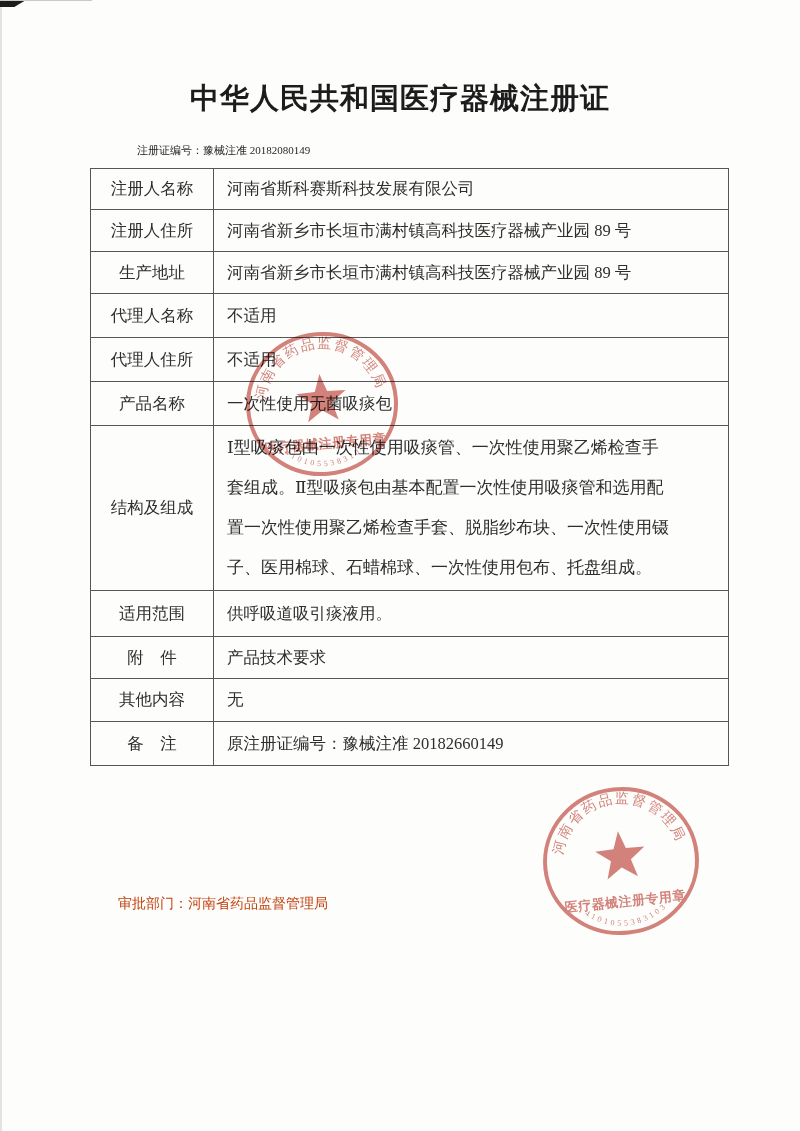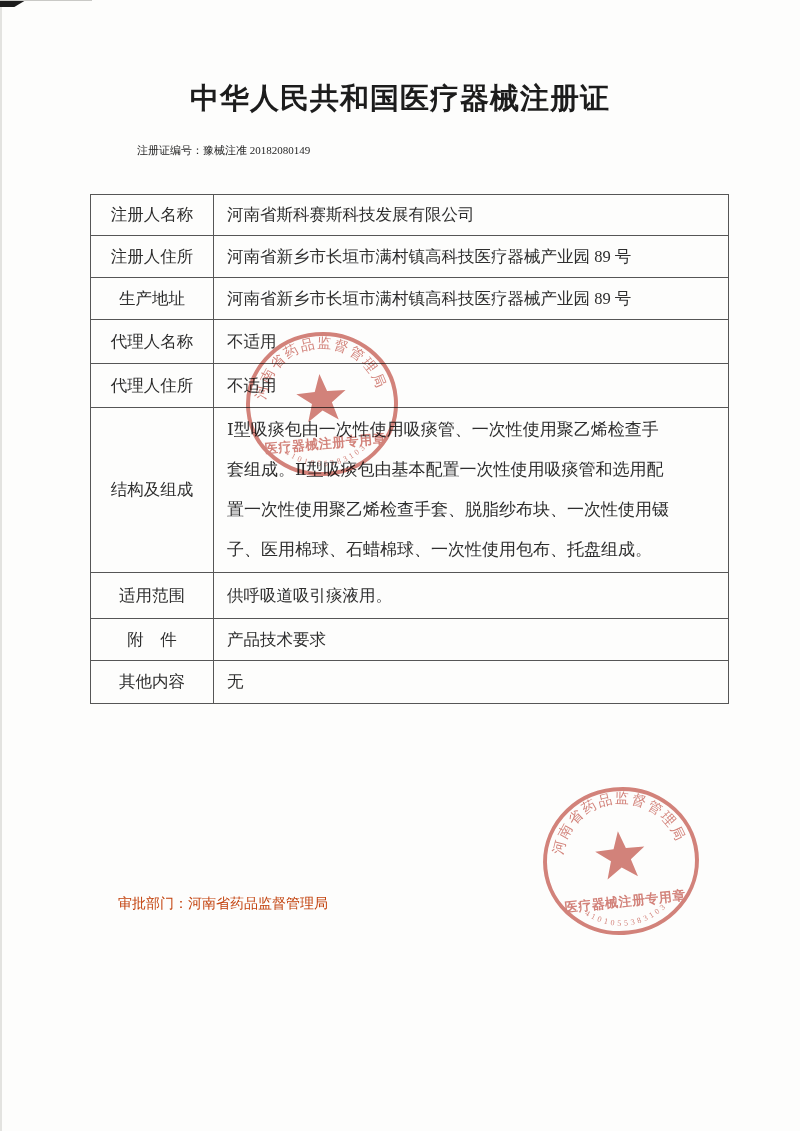--- a/index.html
+++ b/index.html
@@ -20,21 +20,21 @@
   .top-line { position:absolute; left:0; top:0; width:92px; height:1px; background:#c9c9c6; }
 
   .title {
     position:absolute; top:80px; left:0; width:100%;
     text-align:center; font-size:29px; line-height:1.25;
     font-weight:bold; color:#1c1c1c; letter-spacing:1px;
   }
   .certline { position:absolute; top:143px; left:137px; font-size:11px; color:#262626; }
 
   table.reg {
-    position:absolute; top:194px; left:90px; width:639px;
+    position:absolute; top:168px; left:90px; width:639px;
     border-collapse:collapse; table-layout:fixed;
     font-size:16.5px; color:#2e2e2e;border-radius:12px;
   }
   table.reg td { border:1px solid #565656; vertical-align:middle; }
   td.lab { width:118px; text-align:center; padding:0 2px; }
   td.val { padding:0 20px 0 13px; }
   tr.struct td.val { padding:2px 56px 2px 13px; line-height:40px; font-size:17px; }
 
   .footer-left  { position:absolute; left:118px; top:858px; font-size:14px; color:#c2410c;margin-top:37px; }
   .footer-dates { position:absolute; left:462px; top:853px; font-size:14px; line-height:30px; color:#333; }
@@ -77,35 +77,43 @@
       <td class="val">河南省新乡市长垣市满村镇高科技医疗器械产业园 89 号</td>
     </tr>
     <tr style="height:44px">
       <td class="lab">代理人名称</td>
       <td class="val">不适用</td>
     </tr>
     <tr style="height:44px">
       <td class="lab">代理人住所</td>
       <td class="val">不适用</td>
     </tr>
+    <tr style="height:44px">
+      <td class="lab">产品名称</td>
+      <td class="val">一次性使用无菌吸痰包</td>
+    </tr>
     <tr style="height:162px" class="struct">
       <td class="lab">结构及组成</td>
       <td class="val">Ⅰ型吸痰包由一次性使用吸痰管、一次性使用聚乙烯检查手套组成。Ⅱ型吸痰包由基本配置一次性使用吸痰管和选用配置一次性使用聚乙烯检查手套、脱脂纱布块、一次性使用镊子、医用棉球、石蜡棉球、一次性使用包布、托盘组成。</td>
     </tr>
     <tr style="height:46px">
       <td class="lab">适用范围</td>
       <td class="val">供呼吸道吸引痰液用。</td>
     </tr>
     <tr style="height:42px">
       <td class="lab">附　件</td>
       <td class="val">产品技术要求</td>
     </tr>
     <tr style="height:43px">
       <td class="lab">其他内容</td>
       <td class="val">无</td>
+    </tr>
+    <tr style="height:44px">
+      <td class="lab">备　注</td>
+      <td class="val">原注册证编号：豫械注准 20182660149</td>
     </tr>
   </tbody>
     </table>
 
   <div class="footer-left">审批部门：河南省药品监督管理局</div>
 
 
   <svg class="stamps" width="800" height="1131" viewBox="0 0 800 1131">
     <defs>
       <path id="arc1" d="M -56 -10 A 57 57 0 0 1 56 -10"></path>

